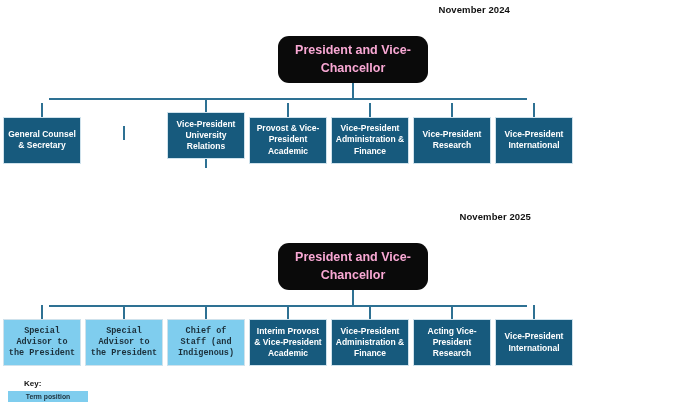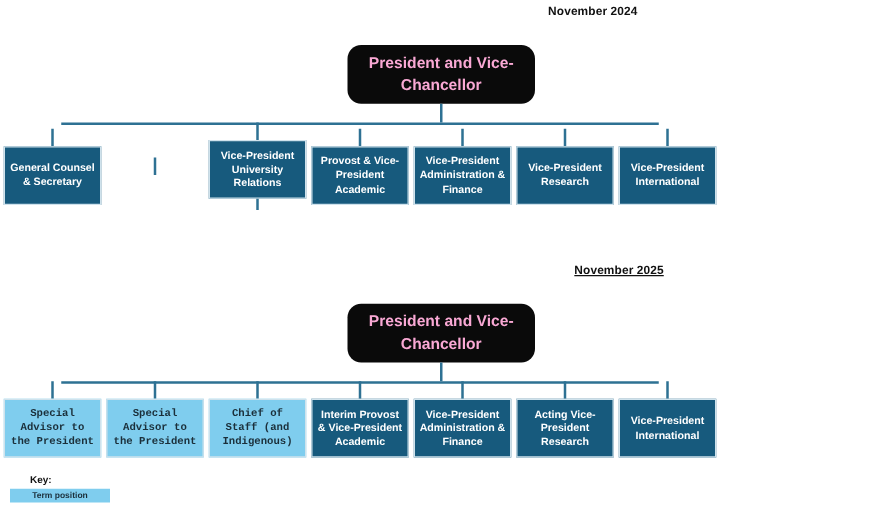--- a/index.html
+++ b/index.html
@@ -17,21 +17,21 @@
 
   .date-label {
     position: absolute;
     top: 4px;
     font-size: 9.5px;
     font-weight: 700;
     color: #111111;
     letter-spacing: 0.1px;
   }
   .chart-1 .date-label { right: 66px; }
-  .chart-2 .date-label { right: 45px; text-decoration: underline; }
+  .chart-2 .date-label { right: 45px; }
 
   .root-box {
     position: absolute;
     left: 278px;
     top: 36px;
     width: 150px;
     height: 47px;
     background: var(--c-root, #0a0a0a);
     color: #f9a8d4;
     display: flex;

